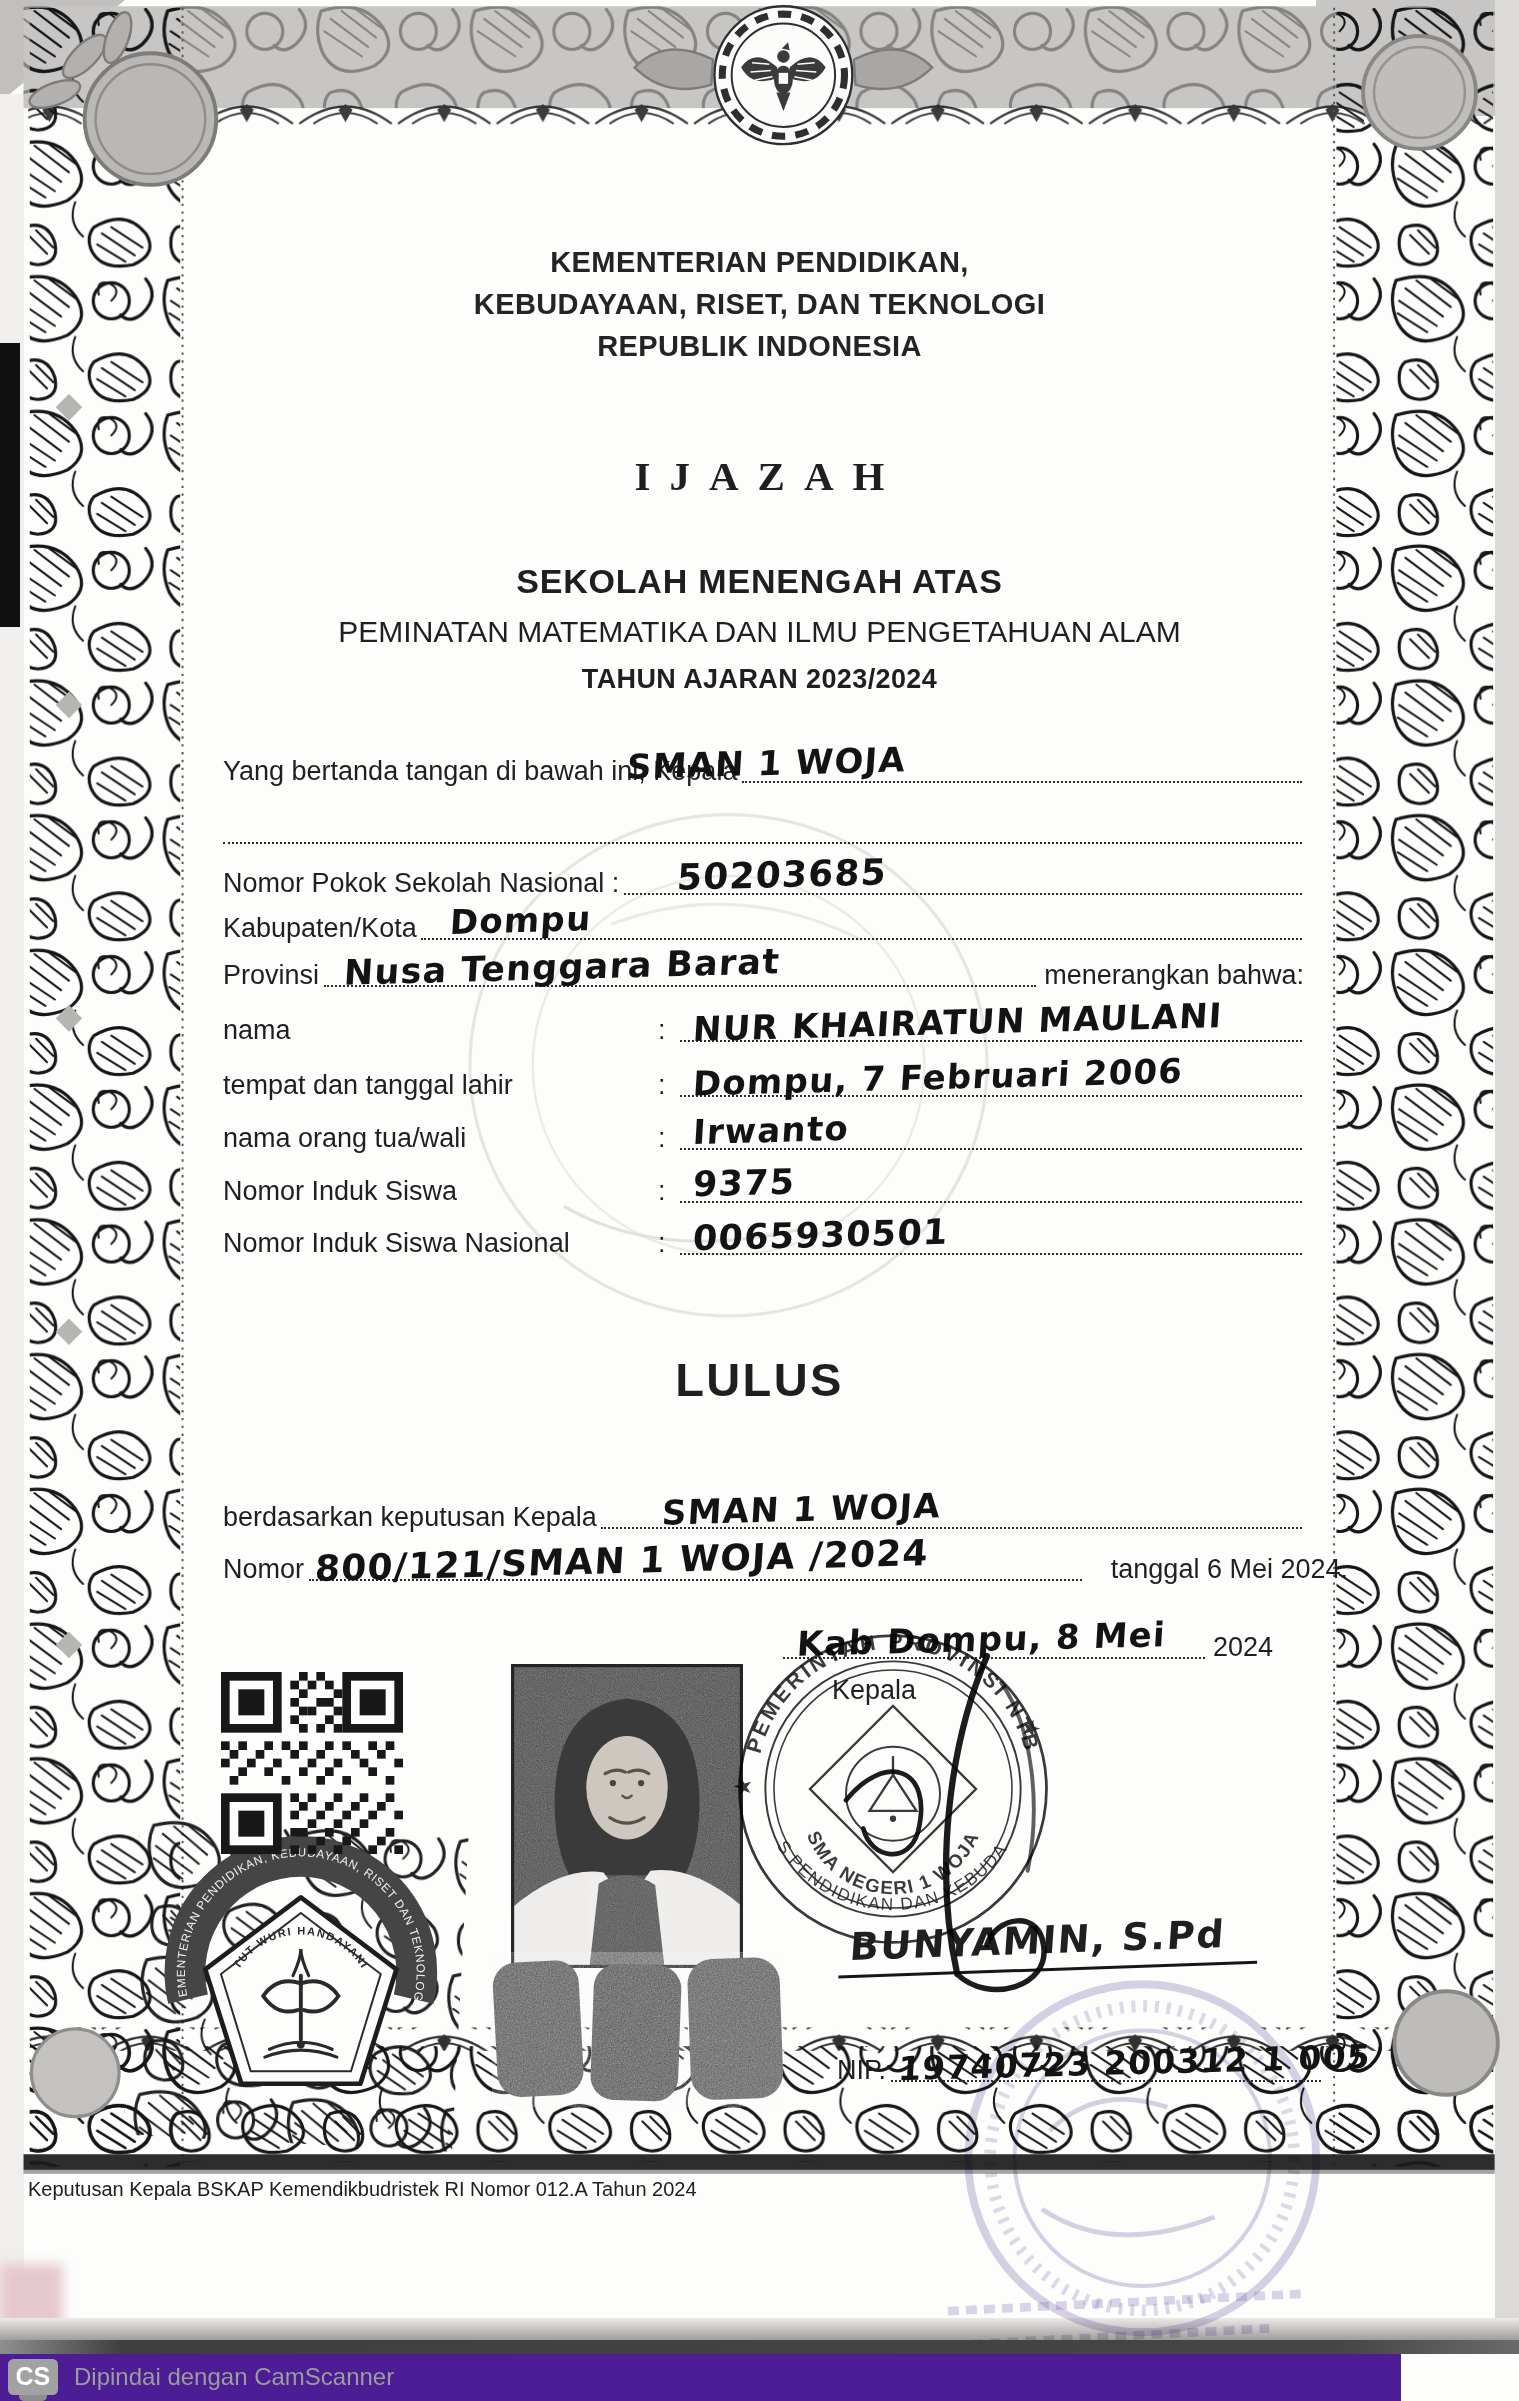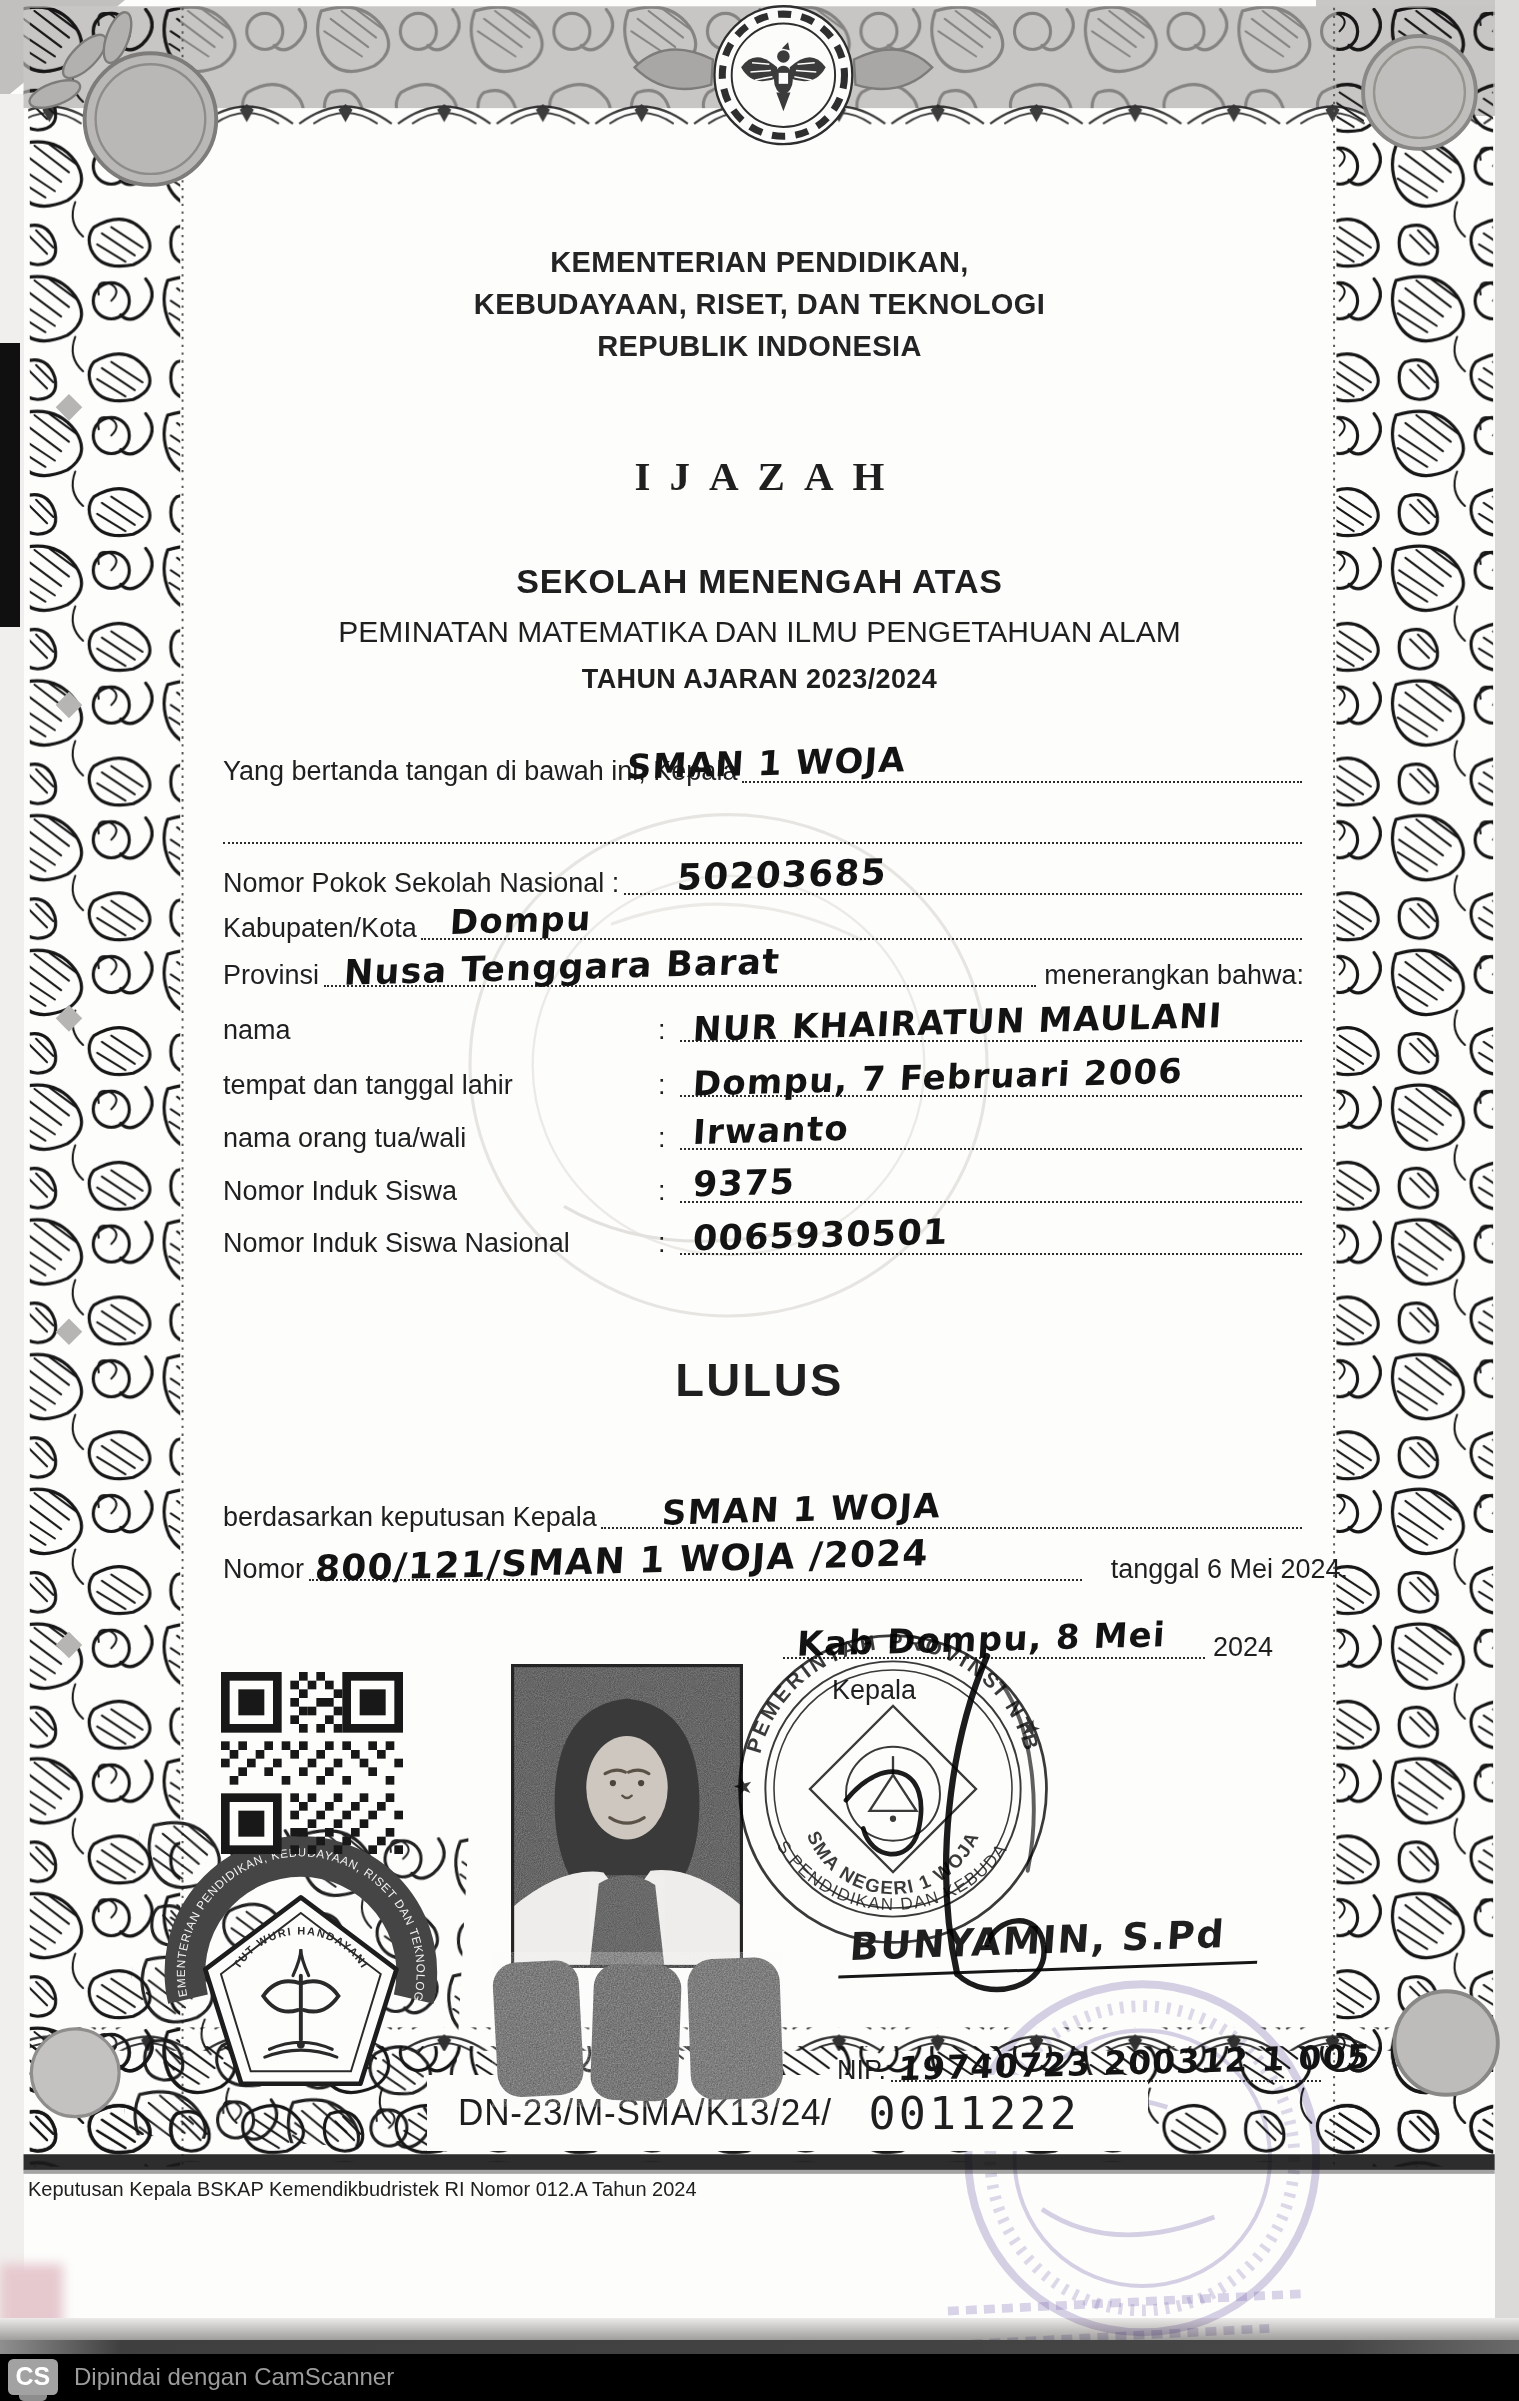--- a/index.html
+++ b/index.html
@@ -48,21 +48,21 @@
   .serial-num{font-size:45px;font-family:"DejaVu Sans Mono",monospace;letter-spacing:3.1px;margin-left:17px;}
   .footnote{left:28px;top:2178px;font-size:20px;z-index:5;color:#202020;}
   .photo-wrap{left:511px;top:1664px;z-index:5;}
   .qr-wrap{left:218px;top:1672px;z-index:5;}
   .fp-wrap{left:492px;top:1952px;z-index:6;}
   .stamp{left:727px;top:1623px;z-index:6;mix-blend-mode:multiply;}
   .sigsvg{left:752px;top:1634px;z-index:7;mix-blend-mode:multiply;}
   
   .cs-bar{left:0;top:2340px;width:1519px;height:14px;z-index:9;
           background:linear-gradient(90deg,#8f8f8f,#3f3f3f 8%,#454545 88%,#6a6a6a);}
-  .cs-footer{left:0;top:2354px;width:1519px;height:48px;background:#000000;z-index:9;}
+  .cs-footer{left:0;top:2354px;width:1401px;height:48px;background:#4c1d95;z-index:9;}
   .cs-logo{position:absolute;left:7.8px;top:4.7px;width:50px;height:36px;background:#a2a2a2;border-radius:5.5px;
            color:#fff;font-weight:bold;font-size:25px;display:flex;align-items:center;justify-content:center;}
   .cs-tab{position:absolute;left:19px;top:41px;width:28px;height:6.3px;background:#8d8d8d;border-radius:0 0 4.7px 4.7px;}
   .cs-text{position:absolute;left:74px;top:9.4px;font-size:24px;color:var(--scanner-gray,#9c9c9c);}
 </style>
 </head>
 <body>
 
 <div class="page">
 
@@ -315,24 +315,20 @@
 
     <div class="abs niprow">
       <span class="lbl">NIP.</span>
       <span class="leader"></span>
       <span class="hand" style="left:61px;font-size:33px">19740723 200312 1 005</span>
     </div>
 
     <div class="abs footnote">Keputusan Kepala BSKAP Kemendikbudristek RI Nomor 012.A Tahun 2024</div>
   </div>
 
-  <div class="abs serialband">
-    <span class="serial-prefix">DN-23/M-SMA/K13/24/</span>
-    <span class="serial-num">0011222</span>
-  </div>
 
   <svg class="abs qr-wrap" width="188" height="182" viewBox="0 0 231 231">
     <g fill="#181818">
       <rect x="0" y="0" width="77" height="77"></rect>
         <rect x="154" y="0" width="77" height="77"></rect>
         <rect x="0" y="154" width="77" height="77"></rect>
       <rect x="11" y="11" width="55" height="55" fill="#fdfdfc"></rect>
         <rect x="165" y="11" width="55" height="55" fill="#fdfdfc"></rect>
         <rect x="11" y="165" width="55" height="55" fill="#fdfdfc"></rect>
       <rect x="22" y="22" width="33" height="33"></rect>

